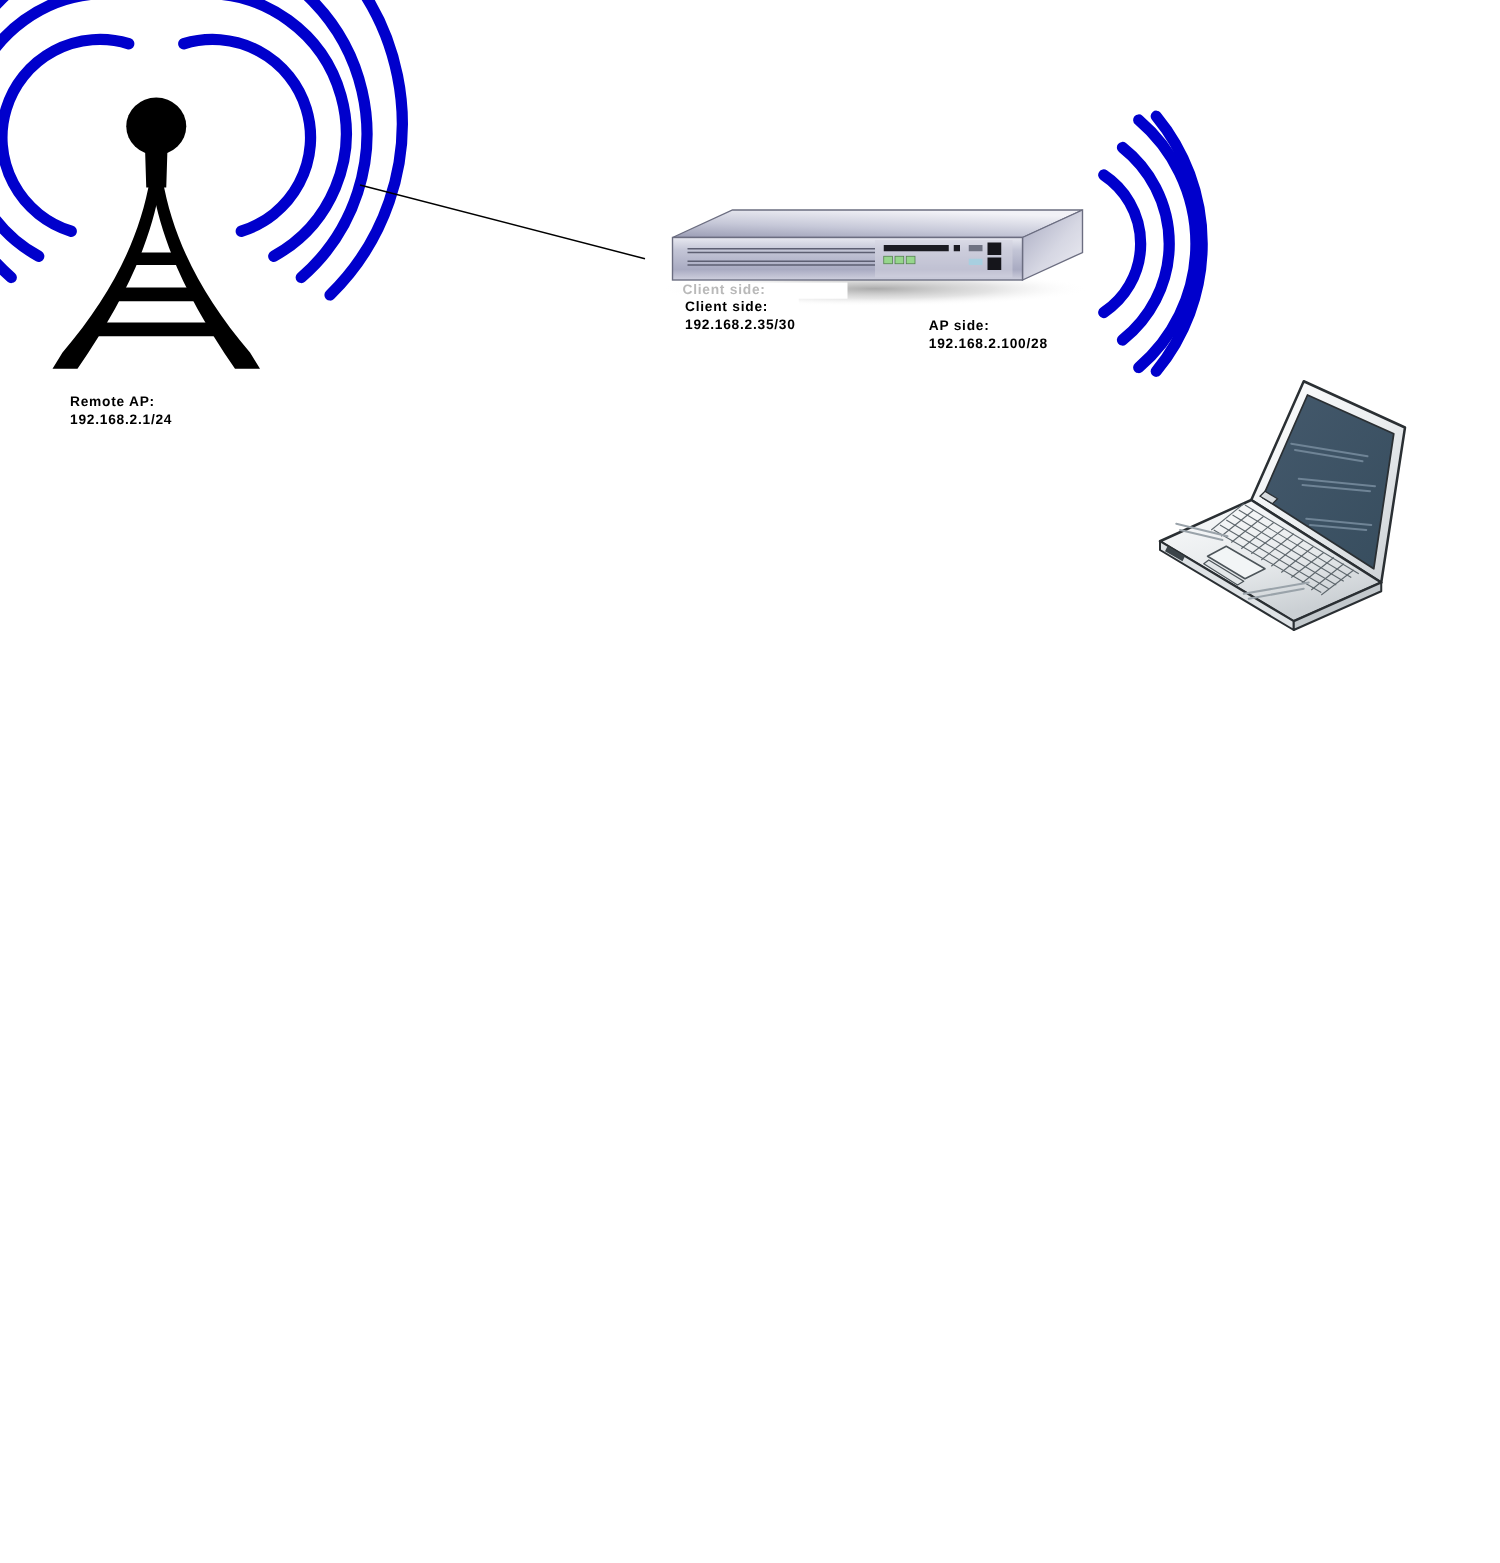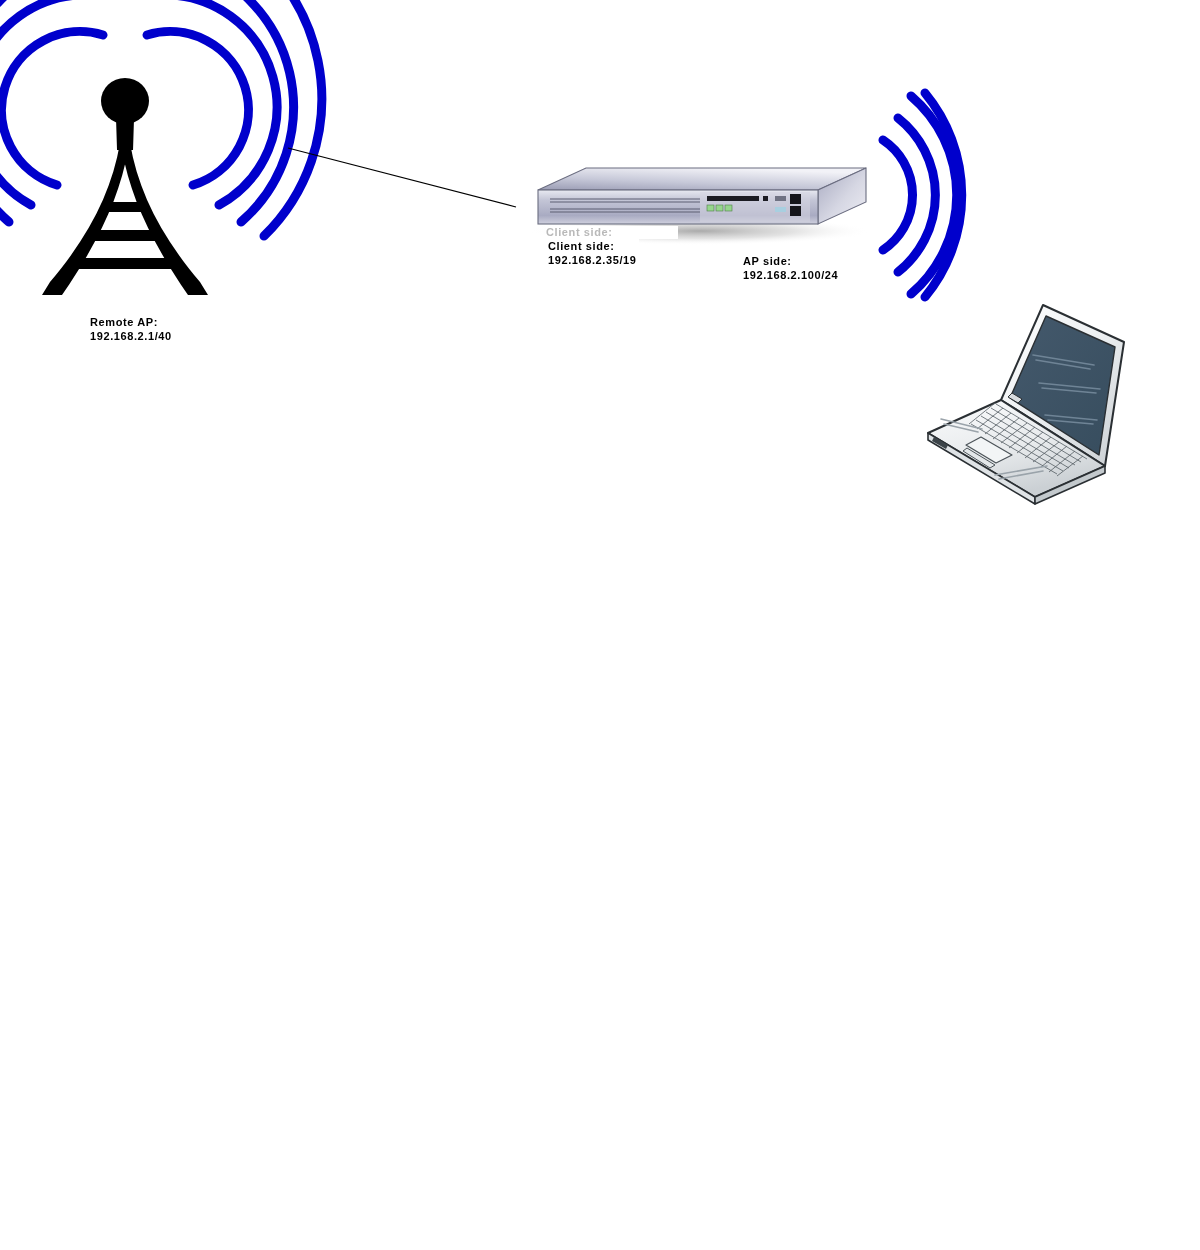--- a/index.html
+++ b/index.html
@@ -31,21 +31,21 @@
     font-weight: bold;
     font-size: 11px;
     letter-spacing: 0.6px;
     color: #000000;
     line-height: 14px;
     white-space: nowrap;
     background: #ffffff;
     padding: 1px 2px;
   }
   .label .ln { display: block; }
-  #label-remote-ap { left: 54px; top: 314px; margin-left: 34px; }
+  #label-remote-ap { left: 54px; top: 314px; }
   #label-client-side { left: 546px; top: 238px; }
   #label-ap-side { left: 741px; top: 253px; }
   #erased-text-remnant {
     position: absolute;
     left: 546px;
     top: 226px;
     width: 132px;
     height: 13px;
     background: #ffffff;
     font-family: "Liberation Sans", sans-serif;
@@ -98,21 +98,21 @@
       <path d="M 105 202 L 145 202 L 147 212 L 103 212 Z"></path>
 
       <path d="M 93 230 L 157 230 L 160 241 L 90 241 Z"></path>
 
       <path d="M 80 258 L 170 258 L 174 269 L 76 269 Z"></path>
     </g>
   </svg>
 
   <div class="label" id="label-remote-ap">
     <span class="ln">Remote AP:</span>
-    <span class="ln">192.168.2.1/40</span>
+    <span class="ln">192.168.2.1/24</span>
   </div>
 
   <svg class="layer" viewBox="0 0 1200 1250" xmlns="http://www.w3.org/2000/svg">
     <line x1="288" y1="148" x2="516" y2="207" stroke="#000000" stroke-width="1.2"></line>
   </svg>
 
   <svg class="layer" viewBox="0 0 1200 1250" xmlns="http://www.w3.org/2000/svg">
     <defs>
       <linearGradient id="gradTop" x1="0" y1="1" x2="0.55" y2="0">
         <stop offset="0%" stop-color="#9a9cb4"></stop>
@@ -168,26 +168,26 @@
       <rect x="775" y="207" width="11" height="5" fill="#a8cfe0"></rect>
       <rect x="790" y="194" width="11" height="10" fill="#15151b"></rect>
       <rect x="790" y="206" width="11" height="10" fill="#15151b"></rect>
     </g>
   </svg>
 
   <div id="erased-text-remnant">Client side:</div>
 
   <div class="label" id="label-client-side">
     <span class="ln">Client side:</span>
-    <span class="ln">192.168.2.35/19</span>
+    <span class="ln">192.168.2.35/30</span>
   </div>
 
   <div class="label" id="label-ap-side">
     <span class="ln">AP side:</span>
-    <span class="ln">192.168.2.100/24</span>
+    <span class="ln">192.168.2.100/28</span>
   </div>
 
   <svg class="layer" viewBox="0 0 1200 1250" xmlns="http://www.w3.org/2000/svg">
     <g fill="none" stroke="#0000cc" stroke-width="9" stroke-linecap="round">
       <path d="M 883 140 A 66 66 0 0 1 883 250"></path>
       <path d="M 898 118 A 98 98 0 0 1 898 272"></path>
       <path d="M 911 96 A 130 130 0 0 1 911 294"></path>
       <path d="M 925 93 A 160 160 0 0 1 925 297"></path>
     </g>
   </svg>

